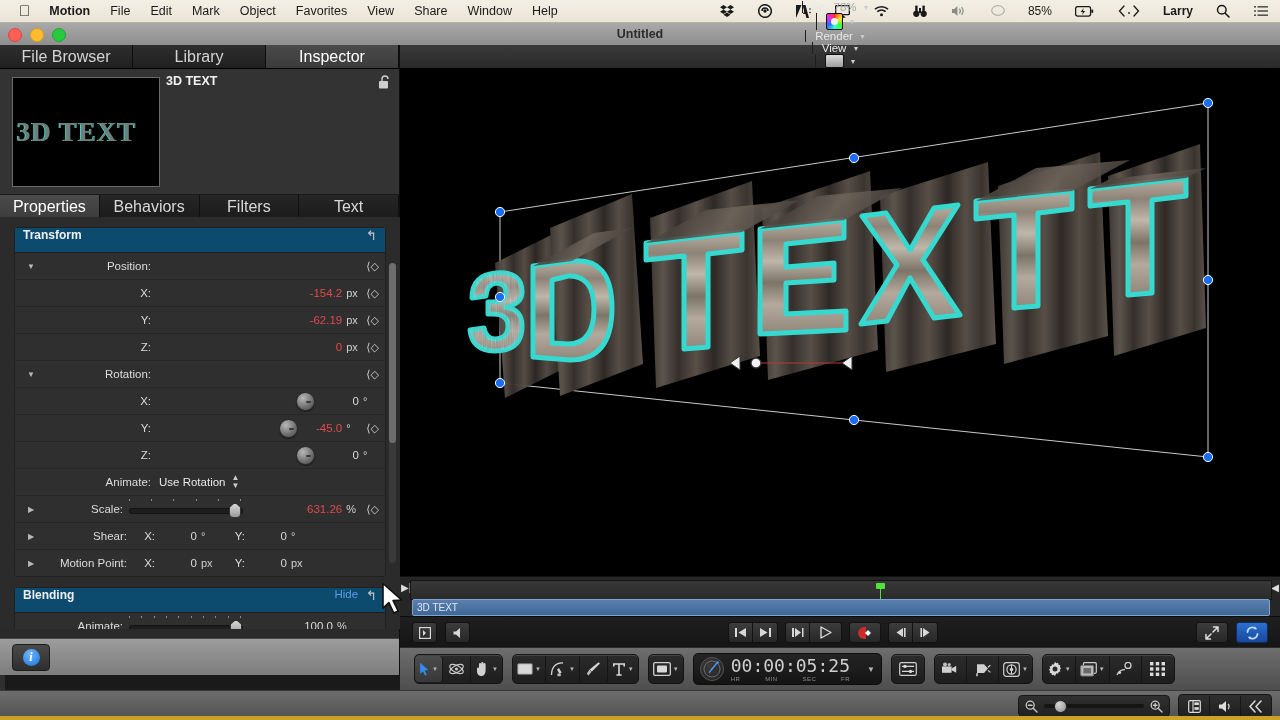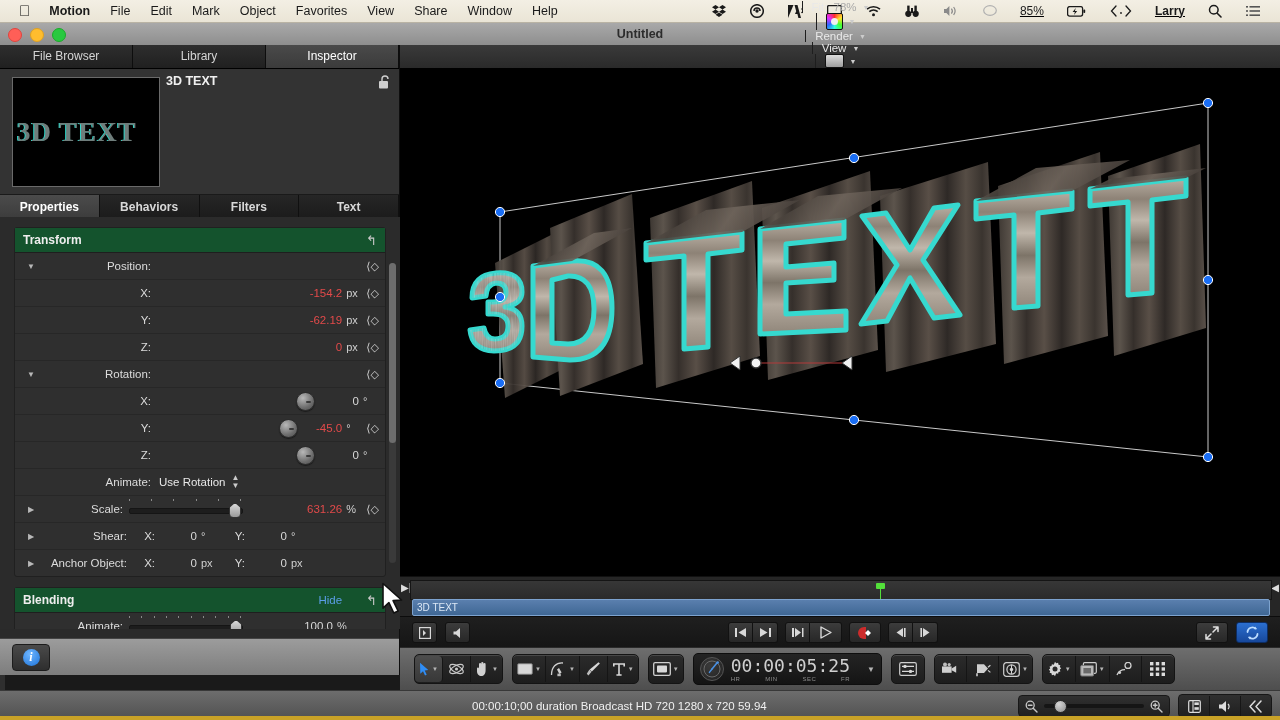--- a/index.html
+++ b/index.html
@@ -7,70 +7,70 @@
   #app{position:relative;width:1280px;height:720px;}
 
   
   .menubar{position:absolute;left:0;top:0;width:1280px;height:23px;
     background:linear-gradient(to bottom,#f3efe4 0%,#eae5d6 100%);
     border-bottom:1px solid #b9b3a4;display:flex;align-items:center;box-sizing:border-box;}
   .mb-left{display:flex;align-items:center;padding-left:10px;}
   .mb-item{font-size:12.5px;color:#1a1a1a;padding:0 10px;line-height:23px;white-space:nowrap;}
   .mb-item.bold{font-weight:bold;}
   .apple-logo{font-size:15px;color:#111;padding:0 9px;line-height:16px;}
-  .mb-right{margin-left:auto;display:flex;align-items:center;padding-right:14px;gap:12px;text-decoration:underline;}
+  .mb-right{margin-left:auto;display:flex;align-items:center;padding-right:6px;gap:12px;}
   .mb-ic{font-size:12px;color:#2a2a2a;padding:0 6px;line-height:23px;display:flex;align-items:center;}
   .mb-ic svg{display:block;}
   .mb-txt{font-size:12px;color:#1a1a1a;padding:0 5px;line-height:23px;}
   .mb-txt.bold{font-weight:bold;}
 
   
   .winbar{position:absolute;left:0;top:23px;width:1280px;height:22px;
     background:linear-gradient(to bottom,#a9a9a9,#8e8e8e);border-bottom:1px solid #4a4a4a;}
   .traffic{position:absolute;left:8px;top:5px;display:flex;gap:8px;}
   .tl{width:12px;height:12px;border-radius:50%;}
   .tl.r{background:#ff5f57;border:1px solid #e0443e;}
   .tl.y{background:#ffbd2e;border:1px solid #dea123;}
   .tl.g{background:#28c940;border:1px solid #1aab29;}
   .wintitle{position:absolute;left:0;top:0;width:1280px;text-align:center;line-height:22px;
     font-size:12.5px;color:#2c2c2c;font-weight:bold;}
 
   
   .leftpane{position:absolute;left:0;top:45px;width:400px;height:630px;background:#2a2a2a;
     border-right:1px solid #0e0e0e;box-sizing:border-box;}
   .toptabs{display:flex;height:23px;background:#1b1b1b;border-bottom:1px solid #000;}
-  .toptab{flex:1;text-align:center;line-height:23px;font-size:12px;color:#d4d4d4;
+  .toptab{flex:1;text-align:center;line-height:23px;font-size:16px;color:#d4d4d4;
     background:linear-gradient(to bottom,#2e2e2e,#202020);border-right:1px solid #0d0d0d;
     box-sizing:border-box;font-weight:500;}
   .toptab.active{background:linear-gradient(to bottom,#4a4a4a,#3b3b3b);color:#fff;}
 
   .headerarea{height:125px;position:relative;background:#333;border-bottom:1px solid #1a1a1a;}
   .thumb{position:absolute;left:12px;top:8px;width:146px;height:108px;background:#000;
     border:1px solid #6a6a6a;overflow:hidden;}
   .thumbtxt{position:absolute;left:4px;top:50%;transform:translateY(-50%);
     font-family:"Liberation Serif",serif;font-size:27px;font-weight:bold;color:#6f7d7b;
     letter-spacing:1px;white-space:nowrap;
     text-shadow:-1px 0 #2fd6c8, 1px 1px 2px #000;}
   .objname{position:absolute;left:166px;top:5px;font-size:12.5px;font-weight:bold;color:#f0f0f0;}
   .lockico{position:absolute;right:8px;top:6px;}
 
   .insptabs{display:flex;height:24px;background:#1e1e1e;border-bottom:1px solid #0a0a0a;}
-  .itab{flex:1;text-align:center;line-height:24px;font-size:12px;color:#d8d8d8;
-    background:linear-gradient(to bottom,#262626,#1b1b1b);border-right:1px solid #101010;box-sizing:border-box;font-weight:bold;}
+  .itab{flex:1;text-align:center;line-height:24px;font-size:16px;color:#d8d8d8;
+    background:linear-gradient(to bottom,#262626,#1b1b1b);border-right:1px solid #101010;box-sizing:border-box;}
   .itab.active{background:linear-gradient(to bottom,#4b4b4b,#3c3c3c);color:#fff;}
 
   .inspbody{position:absolute;left:0;top:172px;width:400px;height:412px;overflow:hidden;background:#2b2b2b;}
   .scrollt{position:absolute;right:4px;top:46px;width:7px;height:300px;background:#3a3a3a;border-radius:4px;}
   .scrollt i{position:absolute;left:0;top:0;width:7px;height:180px;background:#6d6d6d;border-radius:4px;display:block;}
 
   .group{margin:10px 14px 0 14px;background:#2f2f2f;border:1px solid #202020;border-radius:3px;}
-  .grouphead{height:24px;display:flex;align-items:center;padding:0 8px;
-    border-bottom:1px solid #1e1e1e;background:#14532d;position:relative;}
+  .grouphead{height:24px;display:flex;padding:0 8px;
+    border-bottom:1px solid #1e1e1e;background:#0c4a6e;position:relative;}
   .grouptitle{font-size:12px;font-weight:bold;color:#eee;}
-  .ghide{margin-left:auto;font-size:11.5px;color:#5b9ee8;margin-right:24px;cursor:pointer;}
+  .ghide{margin-left:auto;font-size:11.5px;color:#5b9ee8;margin-right:8px;cursor:pointer;}
   .gundo{font-size:13px;color:#c8c8c8;}
   .gdisc{position:absolute;right:-12px;top:7px;}
 
   .row{height:26px;display:flex;align-items:center;padding:0 6px;border-bottom:1px solid #272727;
     font-size:11.5px;color:#d9d9d9;position:relative;}
   .row:last-child{border-bottom:none;}
   .tri{width:20px;text-align:center;color:#b8b8b8;font-size:8px;}
   .lbl{text-align:right;color:#dcdcdc;font-size:11.5px;}
   .lbl.w110{width:110px;}
   .val{color:#e24a4a;font-size:11.5px;text-align:right;}
@@ -445,21 +445,21 @@
           <span class="lbl" style="width:28px;">X:</span>
           <span class="val white" style="width:42px;">0</span>
           <span class="unit">°</span>
           <span class="lbl" style="width:28px;">Y:</span>
           <span class="val white" style="width:42px;">0</span>
           <span class="unit">°</span>
         </div>
 
         <div class="row">
           <span class="tri">▶</span>
-          <span class="lbl" style="width:86px;">Anchor Object:</span>
+          <span class="lbl" style="width:86px;">Motion Point:</span>
           <span class="lbl" style="width:28px;">X:</span>
           <span class="val white" style="width:42px;">0</span>
           <span class="unit">px</span>
           <span class="lbl" style="width:28px;">Y:</span>
           <span class="val white" style="width:42px;">0</span>
           <span class="unit">px</span>
         </div>
       </div>
 
       <div class="group">
@@ -887,21 +887,20 @@
               <rect x="1" y="11.6" width="3.4" height="3.4"></rect>
               <rect x="6.8" y="11.6" width="3.4" height="3.4"></rect>
               <rect x="12.6" y="11.6" width="3.4" height="3.4"></rect>
             </g>
           </svg>
       </div>
     </div>
   </div>
 
   <div class="statusbar">
-    <div class="statustxt">00:00:10;00 duration Broadcast HD 720 1280 x 720 59.94</div>
     <div class="zoomwrap">
       <svg width="13" height="13" viewBox="0 0 13 13">
           <circle cx="5.2" cy="5.2" r="4" fill="none" stroke="#c8c8c8" stroke-width="1.3"></circle>
           <path d="M3.4 5.2h3.6M8.2 8.2L12 12" stroke="#c8c8c8" stroke-width="1.4" stroke-linecap="round"></path>
         </svg>
       <div class="zslider">
           <div class="zknob"></div>
         </div>
       <svg width="13" height="13" viewBox="0 0 13 13">
           <circle cx="5.2" cy="5.2" r="4" fill="none" stroke="#c8c8c8" stroke-width="1.3"></circle>

